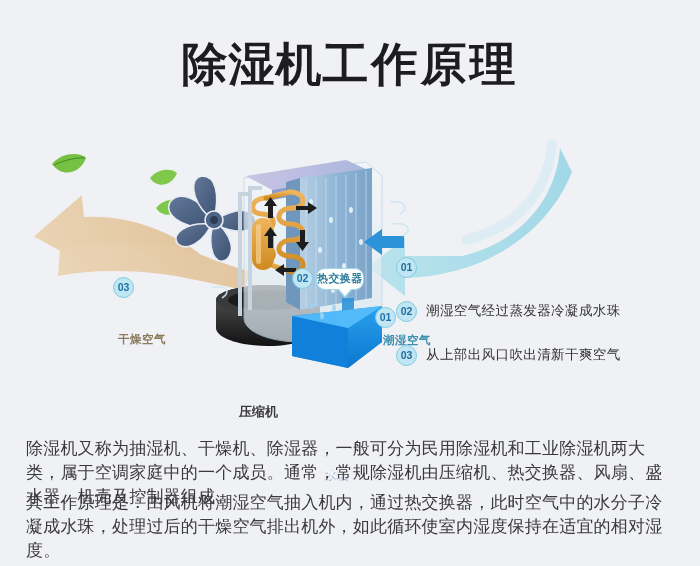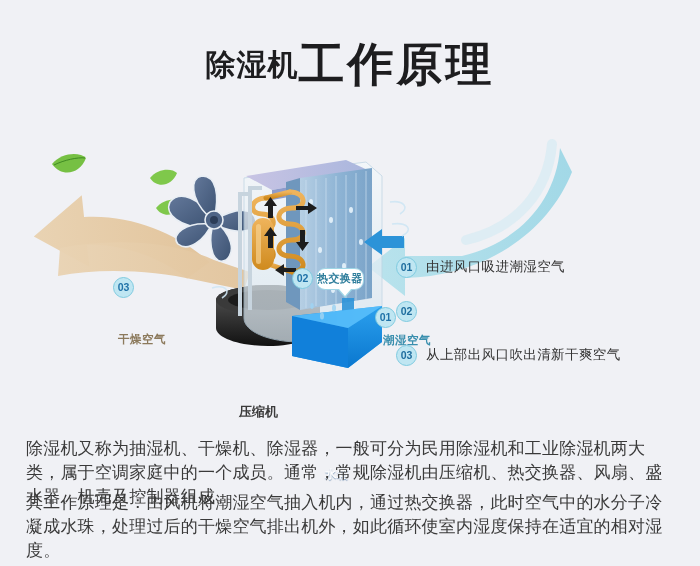--- a/index.html
+++ b/index.html
@@ -18,21 +18,21 @@
   
   .title-wrap {
     position: absolute;
     top: 34px;
     left: 0;
     width: 700px;
     text-align: center;
     white-space: nowrap;
   }
   .title-a {
-    font-size: 30px;
+    font-size: 46px;
     font-weight: 700;
     color: #1d1d1f;
     letter-spacing: 1px;
     vertical-align: middle;
   }
   .title-b {
     font-size: 46px;
     font-weight: 700;
     color: #1d1d1f;
     letter-spacing: 3px;
@@ -353,24 +353,24 @@
 
   <div class="dlabel dlabel-dry">干燥空气</div>
   <div class="dlabel dlabel-humid">潮湿空气</div>
   <div class="dlabel dlabel-comp">压缩机</div>
   <div class="dlabel dlabel-tank">水箱</div>
 </div>
 
 <div class="legend">
   <div class="legend-row">
     <span class="legend-badge">01</span>
-    <span class="legend-text">由进风口吸进潮湿空气</span>
   </div>
   <div class="legend-row">
     <span class="legend-badge">02</span>
+    <span class="legend-text">潮湿空气经过蒸发器冷凝成水珠</span>
   </div>
   <div class="legend-row">
     <span class="legend-badge">03</span>
     <span class="legend-text">从上部出风口吹出清新干爽空气</span>
   </div>
 </div>
 
 <p class="para para-1">除湿机又称为抽湿机、干燥机、除湿器，一般可分为民用除湿机和工业除湿机两大类，属于空调家庭中的一个成员。通常，常规除湿机由压缩机、热交换器、风扇、盛水器、机壳及控制器组成。</p>
 <p class="para para-2">其工作原理是：由风机将潮湿空气抽入机内，通过热交换器，此时空气中的水分子冷凝成水珠，处理过后的干燥空气排出机外，如此循环使室内湿度保持在适宜的相对湿度。</p>
 

